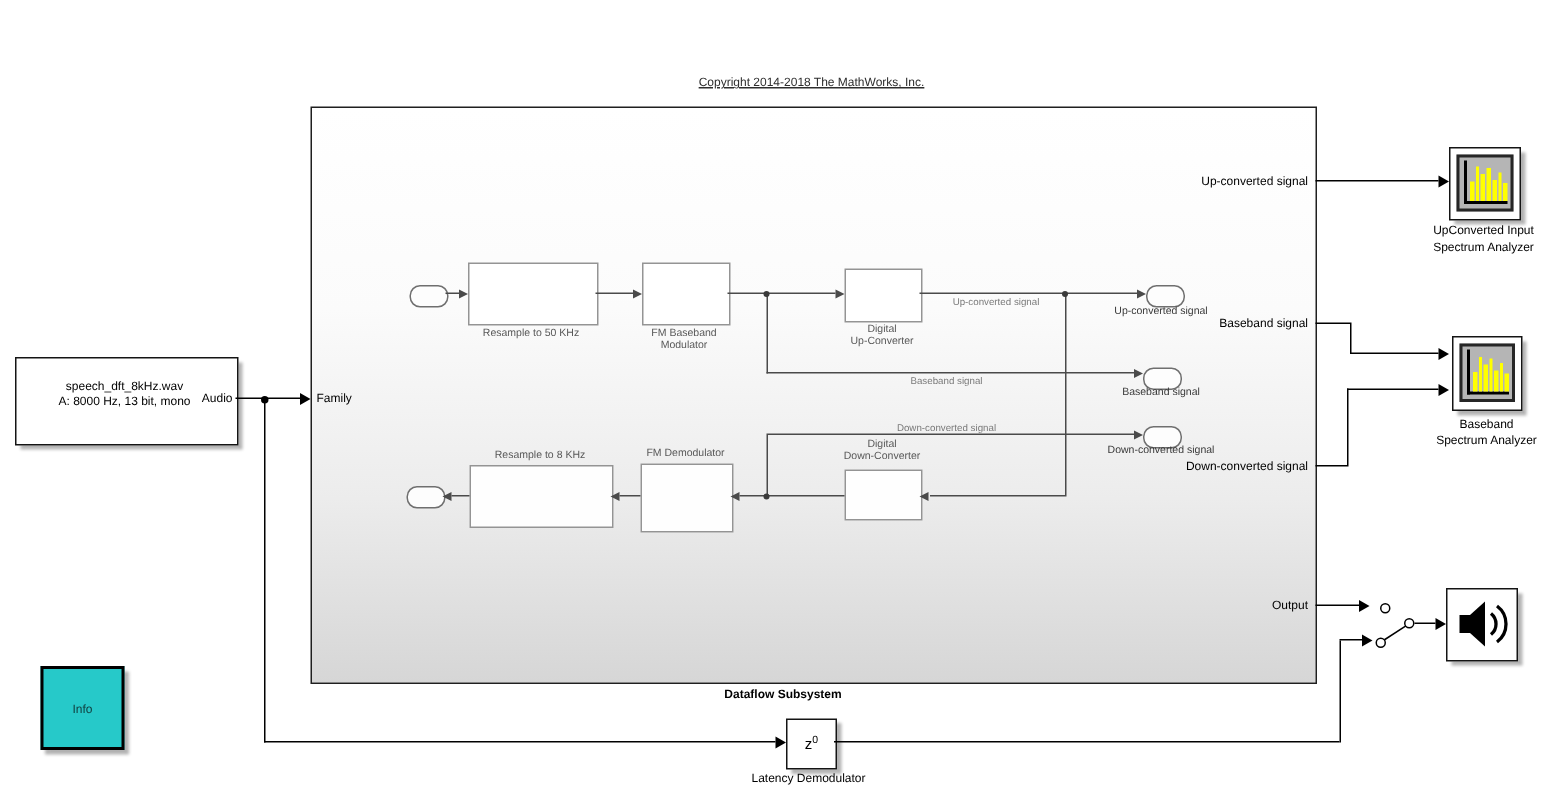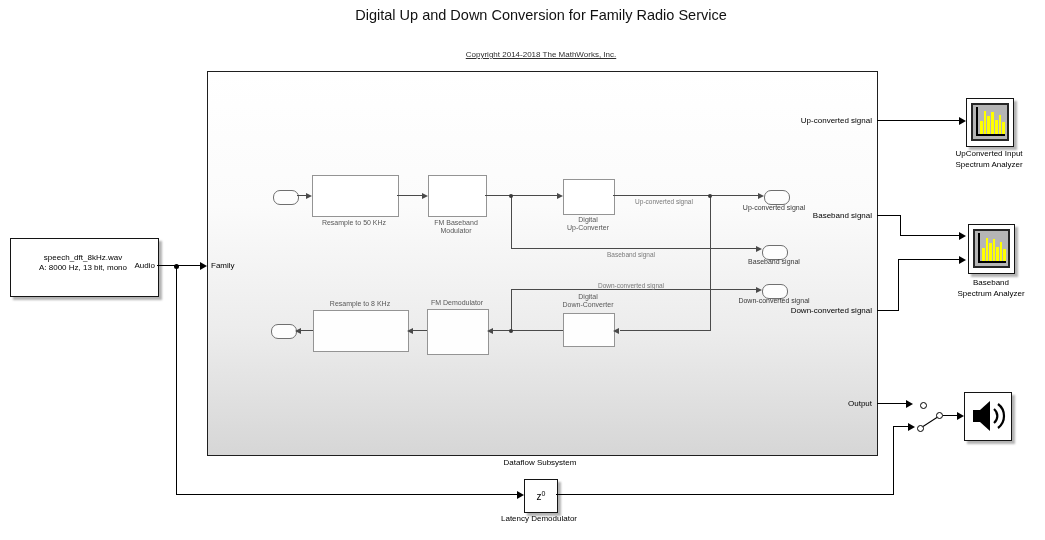--- a/index.html
+++ b/index.html
@@ -38,25 +38,24 @@
   
   .sw-c{position:absolute;width:5px;height:5px;border:1px solid #000;border-radius:50%;background:#fff;}
   .lever{position:absolute;left:923px;top:426px;width:17px;height:1px;background:#000;transform:rotate(-33deg);transform-origin:0 50%;}
   sup{font-size:7px;}
 </style>
 </head>
 <body>
 
 <div class="canvas">
 
-  <div class="lbl cx" style="left:541px;top:10px;font-size:14.5px;color:#111;">Digital Up and Down Conversion for Family Radio Service</div>
   <div class="lbl cx" style="left:541px;top:50px;color:#2e2e2e;text-decoration:underline;">Copyright 2014-2018 The MathWorks, Inc.</div>
 
   <div class="subsys"></div>
-  <div class="lbl cx" style="left:540px;top:458px;">Dataflow Subsystem</div>
+  <div class="lbl cx" style="left:522px;top:458px;font-weight:bold;">Dataflow Subsystem</div>
 
   <div class="lbl" style="left:211px;top:261px;">Family</div>
   <div class="lbl" style="left:672px;top:116px;width:200px;text-align:right;">Up-converted signal</div>
   <div class="lbl" style="left:672px;top:211px;width:200px;text-align:right;">Baseband signal</div>
   <div class="lbl" style="left:672px;top:306px;width:200px;text-align:right;">Down-converted signal</div>
   <div class="lbl" style="left:672px;top:399px;width:200px;text-align:right;">Output</div>
 
   <div class="iblk" style="left:312px;top:175px;width:85px;height:40px;"></div>
   <div class="ilbl cx" style="left:354px;top:219px;">Resample to 50 KHz</div>
 
@@ -116,20 +115,23 @@
 
   <div class="wlbl cx" style="left:664px;top:198px;">Up-converted signal</div>
   <div class="wlbl cx" style="left:631px;top:251px;">Baseband signal</div>
   <div class="wlbl cx" style="left:631px;top:282px;">Down-converted signal</div>
 
   <div class="blk" style="left:10px;top:238px;width:147px;height:57px;"></div>
   <div class="lbl cx" style="left:83px;top:253px;">speech_dft_8kHz.wav</div>
   <div class="lbl cx" style="left:83px;top:263px;">A: 8000 Hz, 13 bit, mono</div>
   <div class="lbl" style="left:55px;top:261px;width:100px;text-align:right;">Audio</div>
 
+  <div class="info-block" style="background: rgb(38, 201, 201);">
+    <span>Info</span>
+  </div>
 
   <div class="blk" style="left:524px;top:479px;width:32px;height:32px;display:flex;align-items:center;justify-content:center;font-size:10px;">
     <span><span>z</span><sup>0</sup></span>
   </div>
   <div class="lbl cx" style="left:539px;top:514px;">Latency Demodulator</div>
 
   <div class="blk" style="left:966px;top:98px;width:46px;height:47px;">
     <div class="spec">
       <div class="axv"></div>
       <div class="axh"></div>

